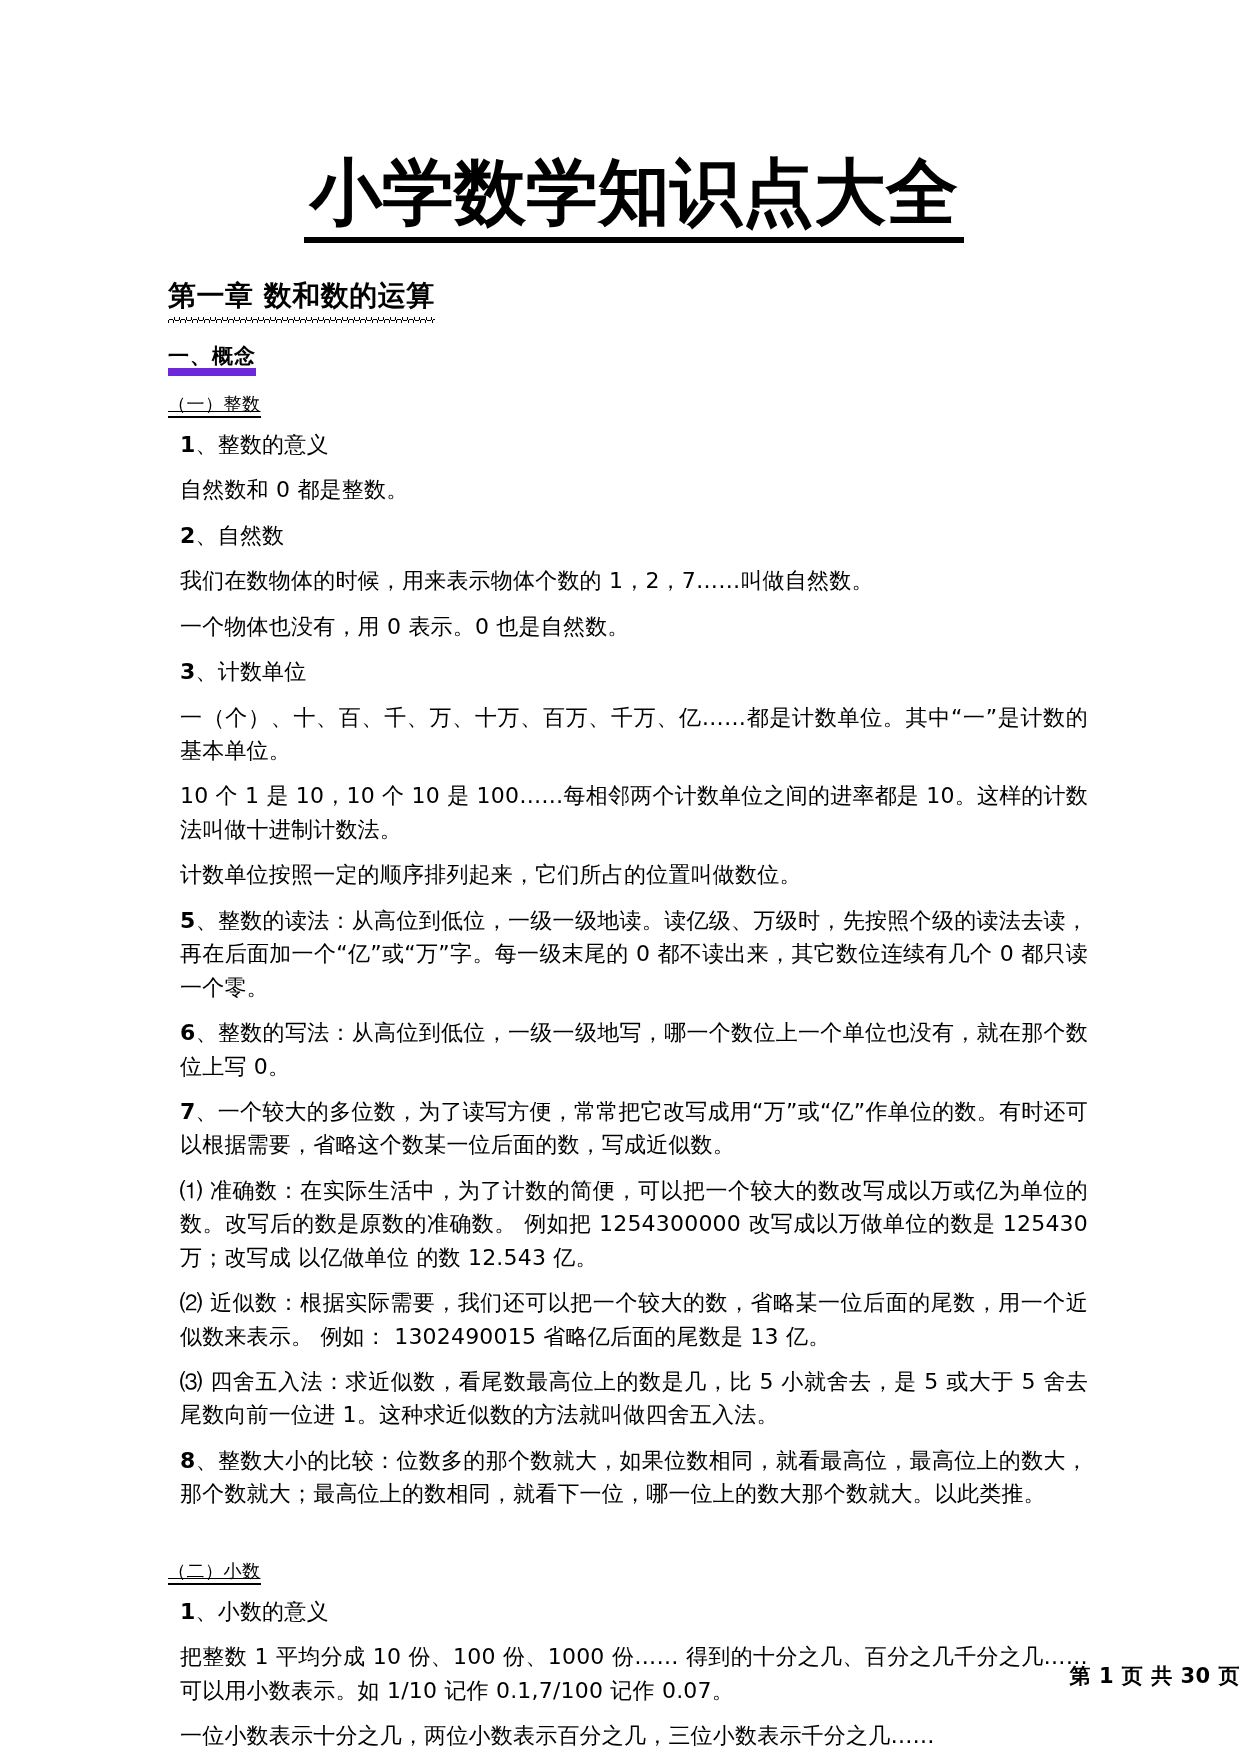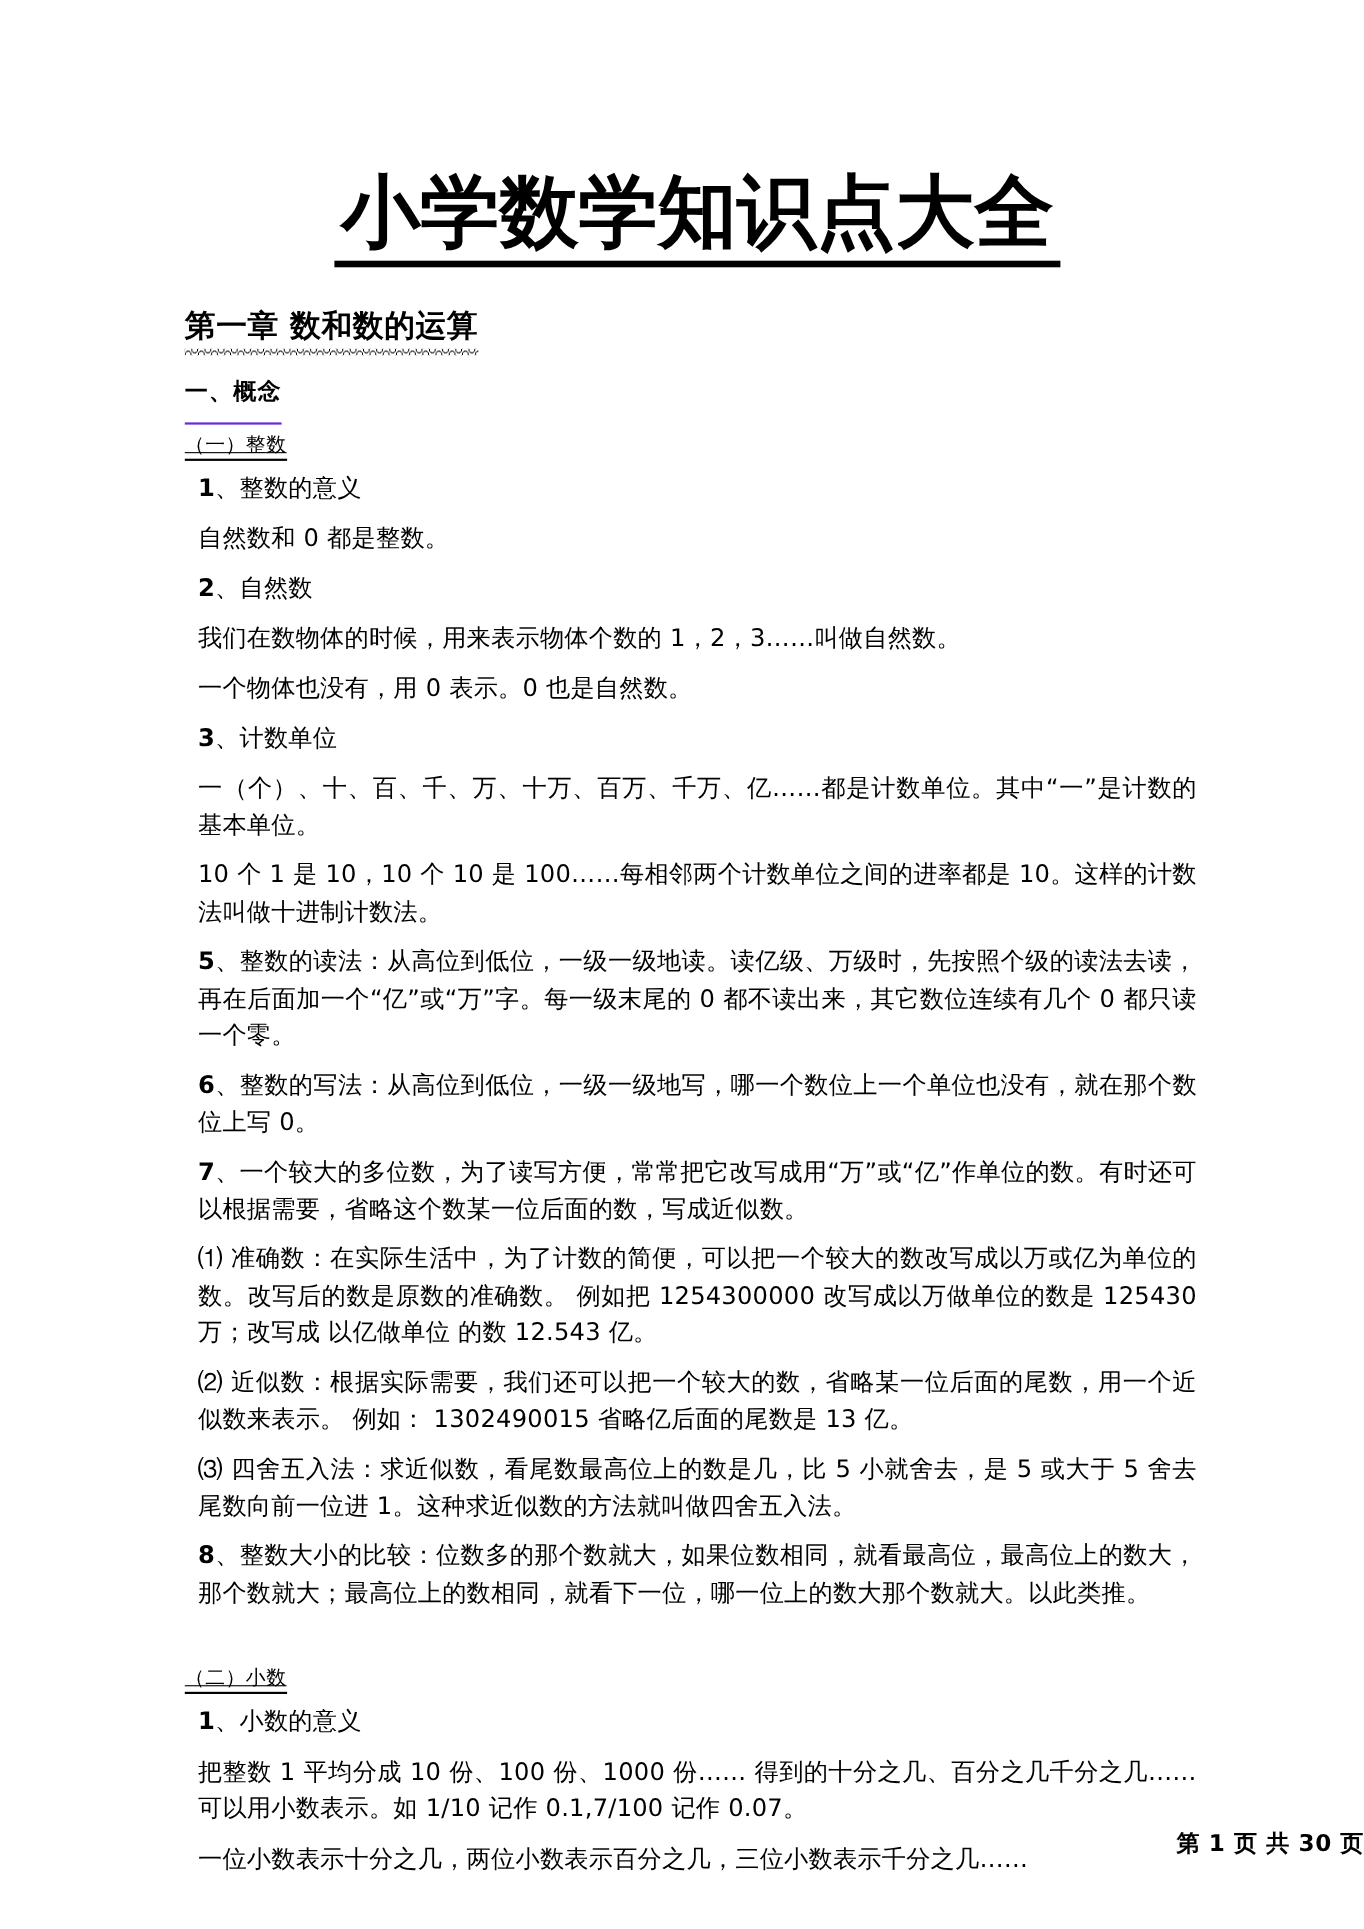--- a/index.html
+++ b/index.html
@@ -56,22 +56,22 @@
     background-size: 12px 6px;
     background-repeat: repeat-x;
   }
   .sec-head {
     font-size: 21px;
     font-weight: bold;
     margin: 2px 0 22px 0;
     letter-spacing: 1px;
   }
   .sec-head span.u {
-    border-bottom: 2px solid #6d28d9;
-    padding-bottom: 16px;
+    border-bottom: 8px solid #6d28d9;
+    padding-bottom: 0;
   }
   .sub-head {
     font-size: 18px;
     margin: 14px 0 0 0;
     letter-spacing: 0.5px;
     text-decoration: underline;
   }
   .sub-head span.u {
     border-bottom: 2px solid #000;
     padding-bottom: 2px;
@@ -119,27 +119,28 @@
   </div>
 
   <div class="sub-head">
     <span class="u">（一）整数</span>
   </div>
 
   <p class="body"><b>1</b><span>、整数的意义</span></p>
   <p class="body">自然数和 0 都是整数。</p>
 
   <p class="body"><b>2</b><span>、自然数</span></p>
-  <p class="body">我们在数物体的时候，用来表示物体个数的 1，2，3……叫做自然数。</p>
+  <p class="body">我们在数物体的时候，用来表示物体个数的 1，2，7……叫做自然数。</p>
   <p class="body">一个物体也没有，用 0 表示。0 也是自然数。</p>
 
   <p class="body"><b>3</b><span>、计数单位</span></p>
   <p class="body">一（个）、十、百、千、万、十万、百万、千万、亿……都是计数单位。其中“一”是计数的基本单位。</p>
   <p class="body">10 个 1 是 10，10 个 10 是 100……每相邻两个计数单位之间的进率都是 10。这样的计数法叫做十进制计数法。</p>
 
+  <p class="body">计数单位按照一定的顺序排列起来，它们所占的位置叫做数位。</p>
 
   <p class="body"><b>5</b><span>、整数的读法：从高位到低位，一级一级地读。读亿级、万级时，先按照个级的读法去读，再在后面加一个“亿”或“万”字。每一级末尾的 0 都不读出来，其它数位连续有几个 0 都只读一个零。</span></p>
 
   <p class="body"><b>6</b><span>、整数的写法：从高位到低位，一级一级地写，哪一个数位上一个单位也没有，就在那个数位上写 0。</span></p>
 
   <p class="body"><b>7</b><span>、一个较大的多位数，为了读写方便，常常把它改写成用“万”或“亿”作单位的数。有时还可以根据需要，省略这个数某一位后面的数，写成近似数。</span></p>
 
   <p class="body">⑴ 准确数：在实际生活中，为了计数的简便，可以把一个较大的数改写成以万或亿为单位的数。改写后的数是原数的准确数。 例如把 1254300000 改写成以万做单位的数是 125430 万；改写成 以亿做单位 的数 12.543 亿。</p>
   <p class="body">⑵ 近似数：根据实际需要，我们还可以把一个较大的数，省略某一位后面的尾数，用一个近似数来表示。 例如： 1302490015 省略亿后面的尾数是 13 亿。</p>
   <p class="body">⑶ 四舍五入法：求近似数，看尾数最高位上的数是几，比 5 小就舍去，是 5 或大于 5 舍去尾数向前一位进 1。这种求近似数的方法就叫做四舍五入法。</p>

